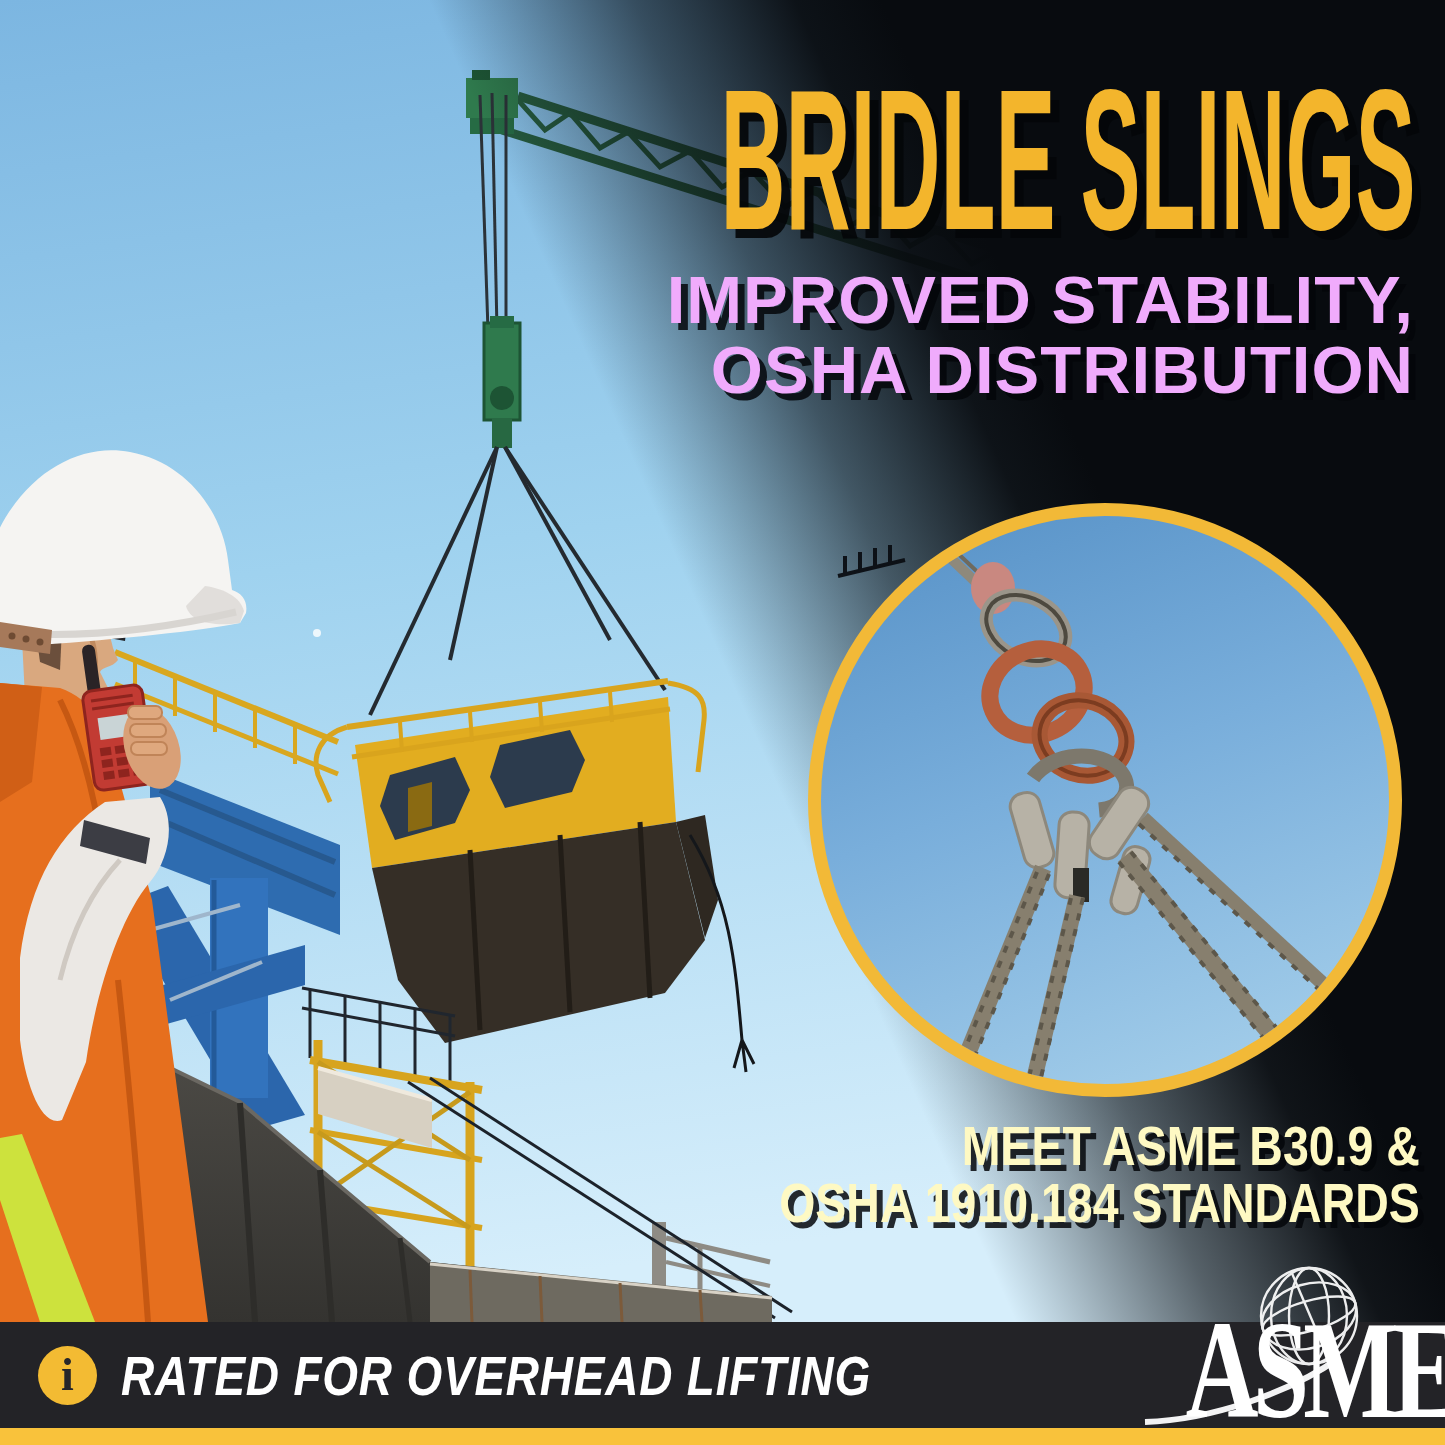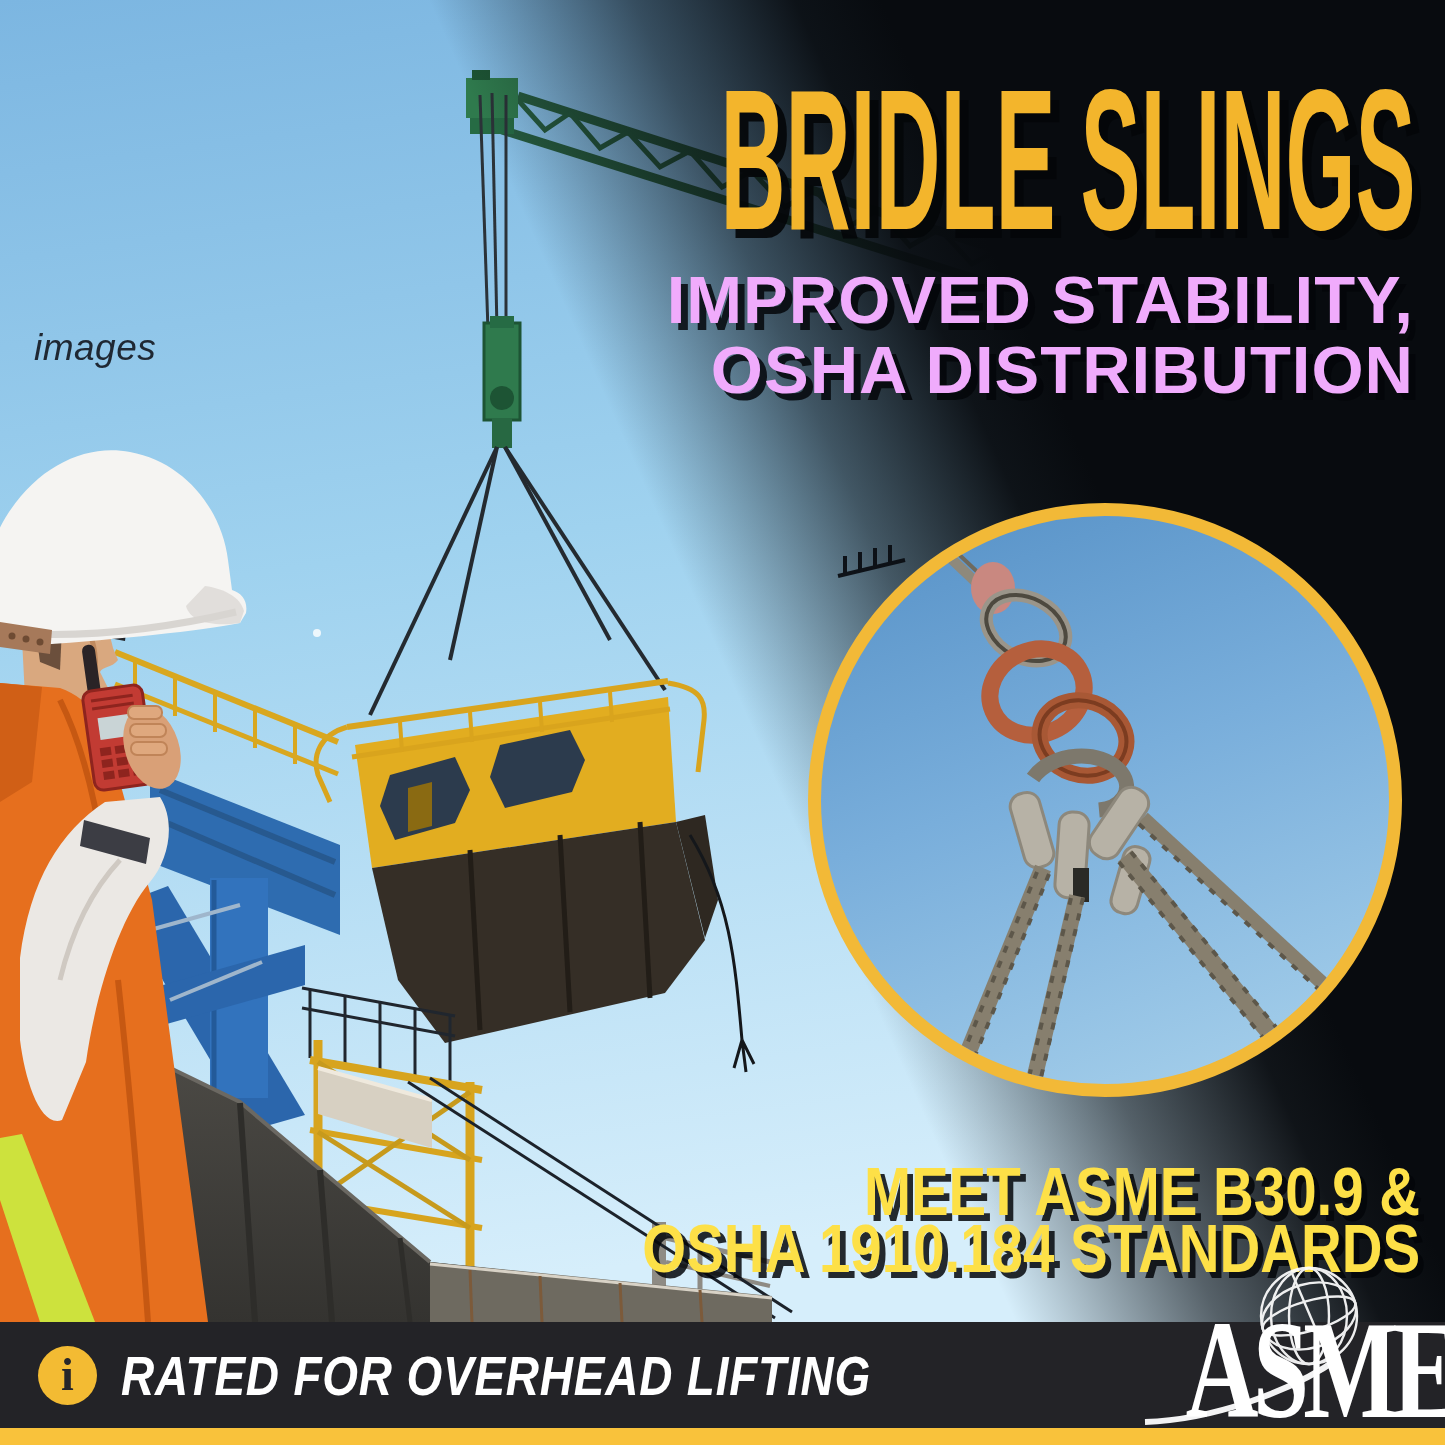--- a/index.html
+++ b/index.html
@@ -21,22 +21,22 @@
   .sub{
     position:absolute;right:55px;top:265px;text-align:right;white-space:nowrap;
     font-size:67px;line-height:70px;font-weight:700;color:#f0abfc;letter-spacing:1px;
     text-shadow:7px 7px 0 rgba(4,6,9,0.85);
   }
   .note{
     position:absolute;left:34px;top:322px;font-size:37px;line-height:52px;
     font-style:italic;color:#1f2833;font-weight:400;letter-spacing:0.5px;
   }
   .stds{
-    position:absolute;right:49px;top:1163px;text-align:right;white-space:nowrap;
-    font-size:68px;line-height:57px;font-weight:700;color:#fde047;
+    position:absolute;right:49px;top:1117px;text-align:right;white-space:nowrap;
+    font-size:56px;line-height:57px;font-weight:700;color:#fef9c3;
   }
   .stds .sq{display:inline-block;transform:scaleX(0.83);transform-origin:100% 50%;
     text-shadow:7px 6px 0 rgba(4,6,9,0.85);}
   
   .inset{
     position:absolute;left:808px;top:503px;width:568px;height:568px;
     border:13px solid #F2B937;border-radius:50%;overflow:hidden;
     background:linear-gradient(160deg,#5590c6 0%,#79aedb 45%,#a9d2ec 100%);
   }
   .inset svg{display:block;}
@@ -310,21 +310,20 @@
   <div class="ttl">
     <span class="sq">BRIDLE SLINGS</span>
   </div>
 
   <div class="sub">
     <div>IMPROVED STABILITY,</div>
     <div>OSHA DISTRIBUTION</div>
   </div>
 
   <div class="note">
-    <div>images</div>
   </div>
 
   <div class="stds">
     <div><span class="sq">MEET ASME B30.9 &amp;</span></div>
     <div><span class="sq">OSHA 1910.184 STANDARDS</span></div>
   </div>
 
   <div class="bar">
     <div class="info">
       <span>i</span>

